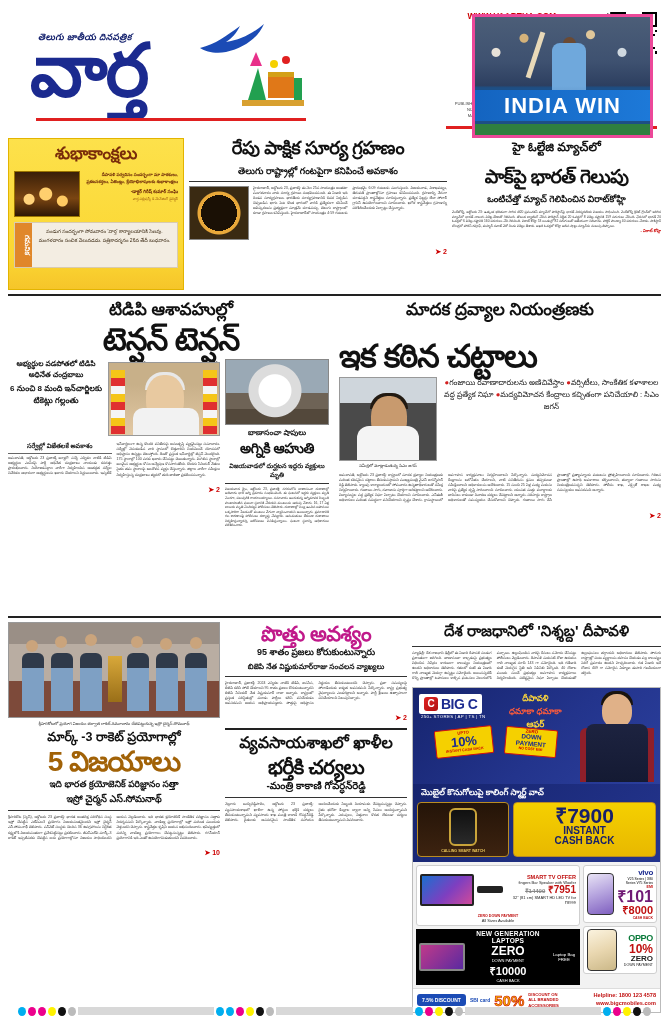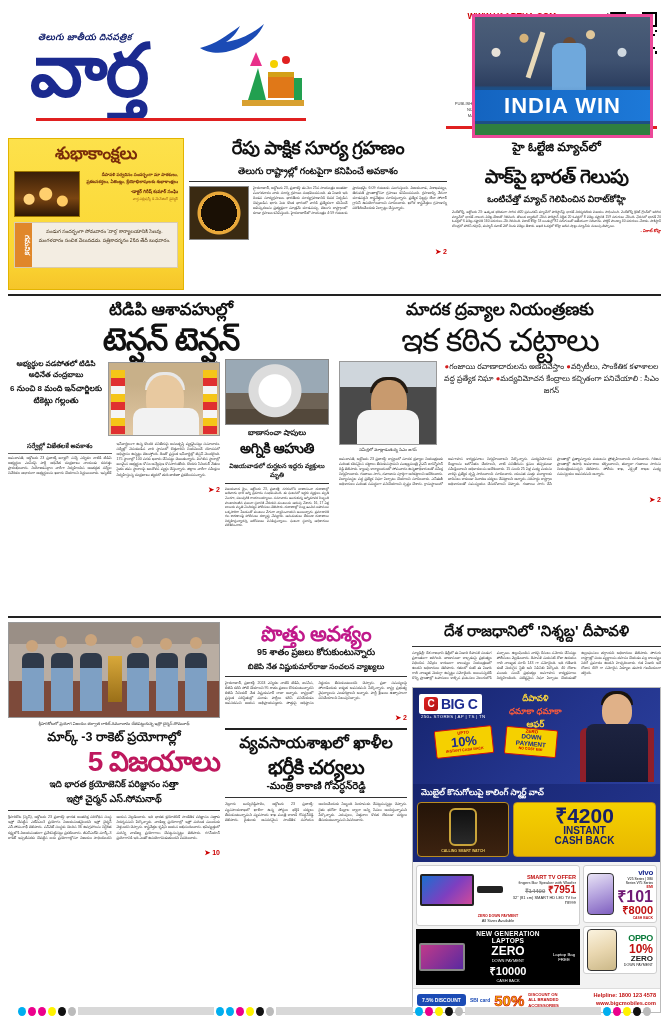--- a/index.html
+++ b/index.html
@@ -129,21 +129,21 @@
   .fire-col { width: 104px; }
   .fire-photo { width: 100%; height: 66px; border: 1px solid #888;
     background: radial-gradient(circle at 48% 48%, #fff 0 16px, #dcdcdc 17px 26px, transparent 27px),
                 linear-gradient(180deg,#9aa9b5 0 52%, #6e6356 52% 76%, #53483b 76% 100%); }
   .fire-h1 { text-align:center; font-size: 7.4px; font-weight: bold; color:#111; margin-top: 3px; }
   .fire-h2 { text-align:center; font-size: 14px; font-weight: bold; color:#111; margin-top: 1px; letter-spacing:-.4px; }
   .fire-h3 { text-align:center; font-size: 6.4px; font-weight: bold; color:#111; margin-top: 2px; line-height:1.4; }
 
   .r3-right { flex: 1; }
   .drug-h1 { text-align:center; font-size: 17px; font-weight: bold; color:#111; }
-  .drug-h2 { text-align:center; font-size: 32px; font-weight: normal; color:#111; letter-spacing:-1px; line-height:1; margin-top:1px; }
+  .drug-h2 { text-align:left; font-size: 32px; font-weight: bold; color:#111; letter-spacing:-1px; line-height:1; margin-top:17px; }
   .drug-top { display: flex; gap: 5px; margin-top: 5px; }
   .jagan-photo { width: 98px; height: 84px; flex:none; border: 1px solid #999; position:relative; overflow:hidden;
     background: linear-gradient(180deg,#cfd6dc 0 55%, #e8eaec 100%); }
   .jg-chair { position:absolute; left: 0; top: 30%; width: 100%; height: 70%; background:#4a4a4a; }
   .jg-body { position:absolute; left: 18%; top: 58%; width: 64%; height: 42%; background:#f4f4f4; border-radius: 12px 12px 0 0; }
   .jg-face { position:absolute; left: 32%; top: 22%; width: 36px; height: 44px; background:#c89a6e; border-radius: 46% 46% 42% 42%; }
   .jg-hair { position:absolute; left: 31%; top: 18%; width: 38px; height: 16px; background:#221a12; border-radius: 19px 19px 0 0; }
   .bullets { flex:1; font-size: 7.6px; line-height: 1.55; color: #111; text-align: center; font-weight: 500; }
   .bul { color: #d32020; font-weight: bold; }
   .drug-cols { columns: 3; column-gap: 5px; margin-top: 4px; }
@@ -153,21 +153,21 @@
   .row4 { display: flex; gap: 5px; margin-top: 4px; height: 386px; }
   .r4-left { width: 212px; }
   .isro-photo { width: 100%; height: 96px; border: 1px solid #999; position: relative; overflow:hidden;
     background: linear-gradient(180deg,#9a8f86 0 22%, #b9ada2 22% 62%, #7d4a3a 62% 100%); }
   .isro-person { position: absolute; bottom: 6%; width: 22px; height: 58px; background: linear-gradient(180deg,#2f3a4a 0 26%, #7ea0c4 26% 100%); border-radius: 6px 6px 0 0; }
   .isro-head { position:absolute; width: 12px; height: 12px; border-radius:50%; background:#caa47c; }
   .isro-trophy { position:absolute; left: 47%; bottom: 16%; width: 14px; height: 46px;
     background: linear-gradient(180deg,#d8a83a,#9a6f18); }
   .isro-cap { font-size: 4.2px; color:#333; text-align:center; line-height:1.5; margin-top: 3px; }
   .isro-h1 { text-align:center; font-size: 12.5px; font-weight:bold; color:#111; margin-top: 3px; }
-  .isro-h2 { text-align:right; font-size: 28px; font-weight:bold; color:#be185d; line-height:1; margin-top:1px; letter-spacing:-1px;}
+  .isro-h2 { text-align:center; font-size: 28px; font-weight:bold; color:#a16207; line-height:1; margin-top:1px; letter-spacing:-1px;}
   .isro-h3 { text-align:center; font-size: 9px; font-weight:bold; color:#111; margin-top:3px; }
   .isro-h4 { text-align:center; font-size: 9.5px; font-weight:bold; color:#111; margin-top:2px; }
   .isro-cols { columns: 2; column-gap: 5px; margin-top: 4px; }
 
   .r4-mid { width: 182px; }
   .alli-h1 { text-align:center; font-size: 14.5px; font-weight:bold; color:#111; }
   .alli-h2 { text-align:center; font-size: 21px; font-weight:bold; color:#c0198a; line-height:1; margin-top:1px; letter-spacing:-.6px;}
   .alli-h3 { text-align:center; font-size: 9px; font-weight:bold; color:#111; margin-top:3px; }
   .alli-h4 { text-align:center; font-size: 7.4px; font-weight:bold; color:#111; margin-top:3px; }
   .alli-cols { columns: 2; column-gap: 5px; margin-top: 4px; }
@@ -551,21 +551,21 @@
         </div>
 
         <div class="bigc-mid">
           <div class="bigc-tel">మొబైల్ కొనుగోలుపై కాలింగ్ స్మార్ట్ వాచ్</div>
           <div class="cbrow">
             <div class="watch">
               <div class="watch-face"></div>
               <div class="watch-cap">CALLING SMART WATCH</div>
             </div>
             <div class="cbamt">
-              <div class="amt">₹4200</div>
+              <div class="amt">₹7900</div>
               <div class="l1">INSTANT</div>
               <div class="l1">CASH BACK</div>
             </div>
           </div>
         </div>
 
         <div class="bigc-low">
           <div class="lowcol">
             <div class="panel">
               <div class="p-tvrow">

